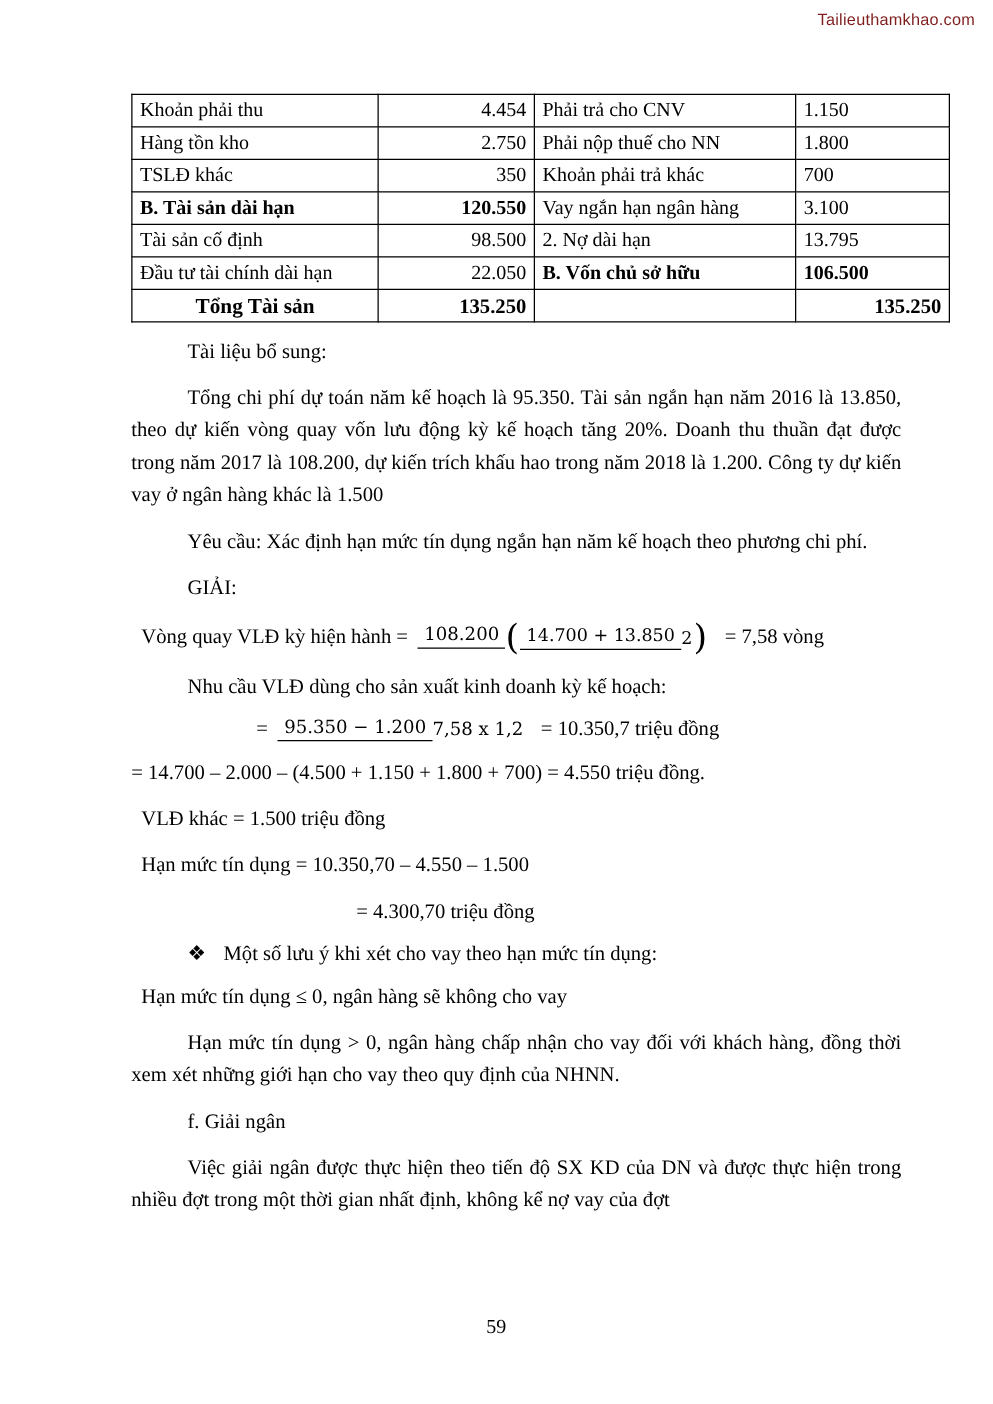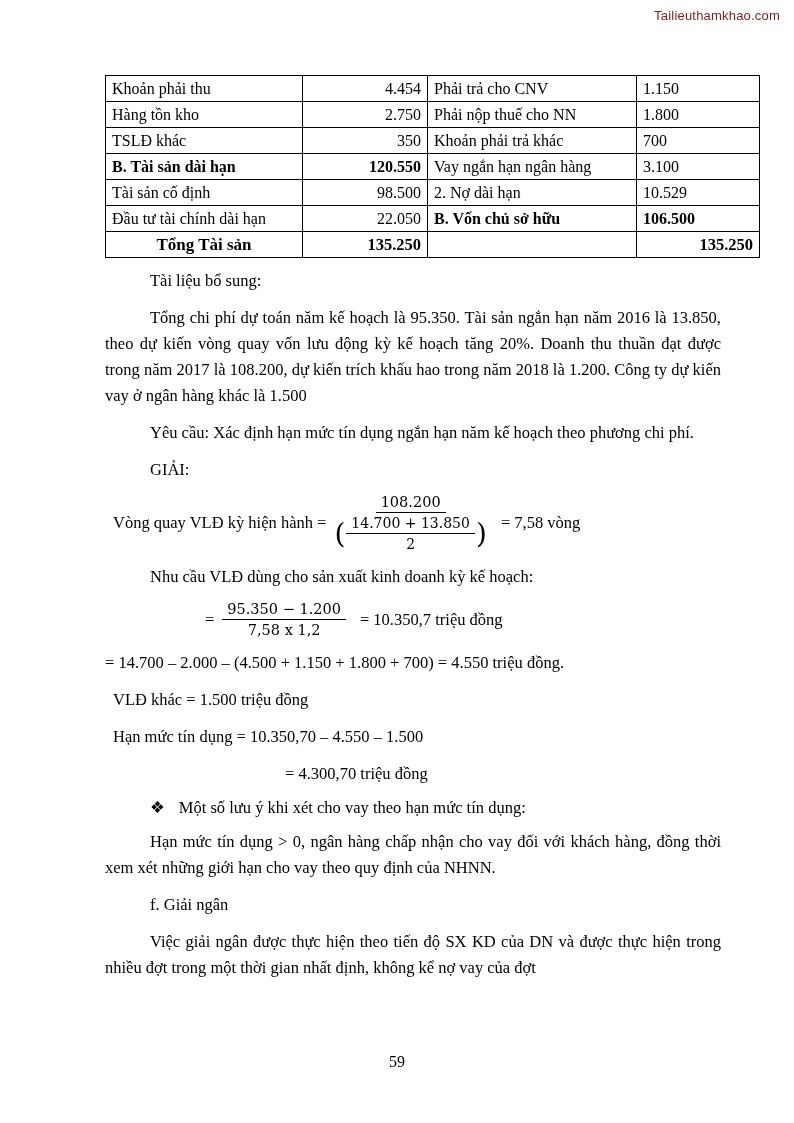--- a/index.html
+++ b/index.html
@@ -43,21 +43,21 @@
   .indent { text-indent:45px; }
   .justify { text-align:justify; }
 
   .formula-line {
     display:flex; align-items:center;
     margin:6px 0 12px 8px;
     line-height:normal;
   }
   .formula-line.f2 { margin-left:100px; }
   .frac {
-    display:inline-flex; flex-direction:column; align-items:center;
+    display:inline-flex; flex-direction:row; align-items:center;
     vertical-align:middle; margin:0 8px; font-size:14.5px;
     font-family:"DejaVu Serif", serif;
   }
   .frac .num { border-bottom:1px solid #000; padding:0 5px 2px 5px; text-align:center; }
   .frac .den { padding-top:2px; display:inline-flex; align-items:center; justify-content:center; }
   .frac .frac { margin:0 1px; font-size:14px; }
   .paren { font-size:28px; font-weight:400; line-height:1; }
   .f-result { margin-left:6px; }
   .centered-result { margin-left:180px; }
   .bullet-line { display:flex; margin:0 0 11px 0; }
@@ -101,21 +101,21 @@
       <tr>
         <td class="col-l1 b">B. Tài sản dài hạn</td>
         <td class="col-l2 b">120.550</td>
         <td class="col-r1">Vay ngắn hạn ngân hàng</td>
         <td class="col-r2">3.100</td>
       </tr>
       <tr>
         <td class="col-l1">Tài sản cố định</td>
         <td class="col-l2">98.500</td>
         <td class="col-r1">2. Nợ dài hạn</td>
-        <td class="col-r2">10.529</td>
+        <td class="col-r2">13.795</td>
       </tr>
       <tr>
         <td class="col-l1">Đầu tư tài chính dài hạn</td>
         <td class="col-l2">22.050</td>
         <td class="col-r1 b">B. Vốn chủ sở hữu</td>
         <td class="col-r2 b">106.500</td>
       </tr>
       <tr>
         <td class="col-l1 total-label">Tổng Tài sản</td>
         <td class="col-l2 total-val">135.250</td>
@@ -169,20 +169,21 @@
 
       <p class="nowrap-line">Hạn mức tín dụng = 10.350,70 – 4.550 – 1.500</p>
 
       <p class="centered-result">= 4.300,70 triệu đồng</p>
 
       <div class="bullet-line">
         <span class="bullet-glyph">❖</span>
         <span>Một số lưu ý khi xét cho vay theo hạn mức tín dụng:</span>
       </div>
 
+      <p class="nowrap-line">Hạn mức tín dụng  ≤ 0, ngân hàng sẽ không cho vay</p>
 
       <p class="indent justify">Hạn mức tín dụng &gt; 0, ngân hàng chấp nhận cho vay đối với khách hàng, đồng thời xem xét những giới hạn cho vay theo quy định của NHNN.</p>
 
       <p class="indent">f. Giải ngân</p>
 
       <p class="indent justify">Việc giải ngân được thực hiện theo tiến độ SX KD của DN và được thực hiện trong nhiều đợt trong một thời gian nhất định, không kể nợ vay của đợt</p>
 
     </div>
   </div>
 

